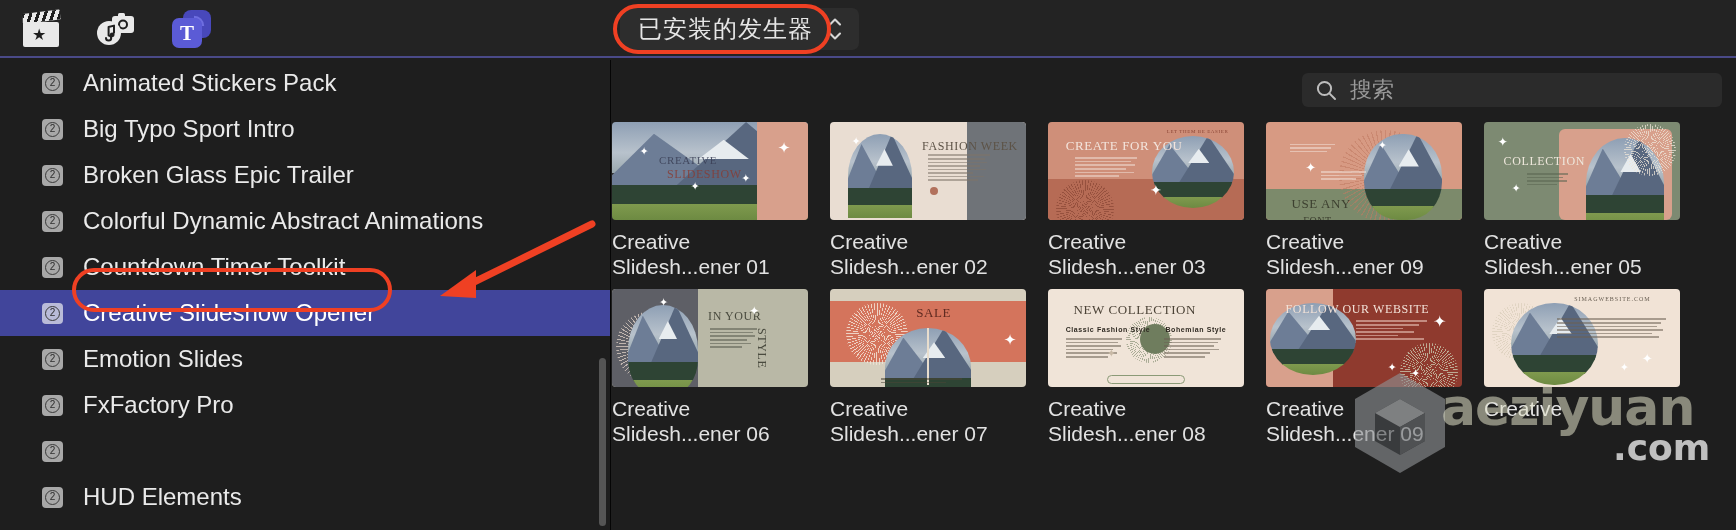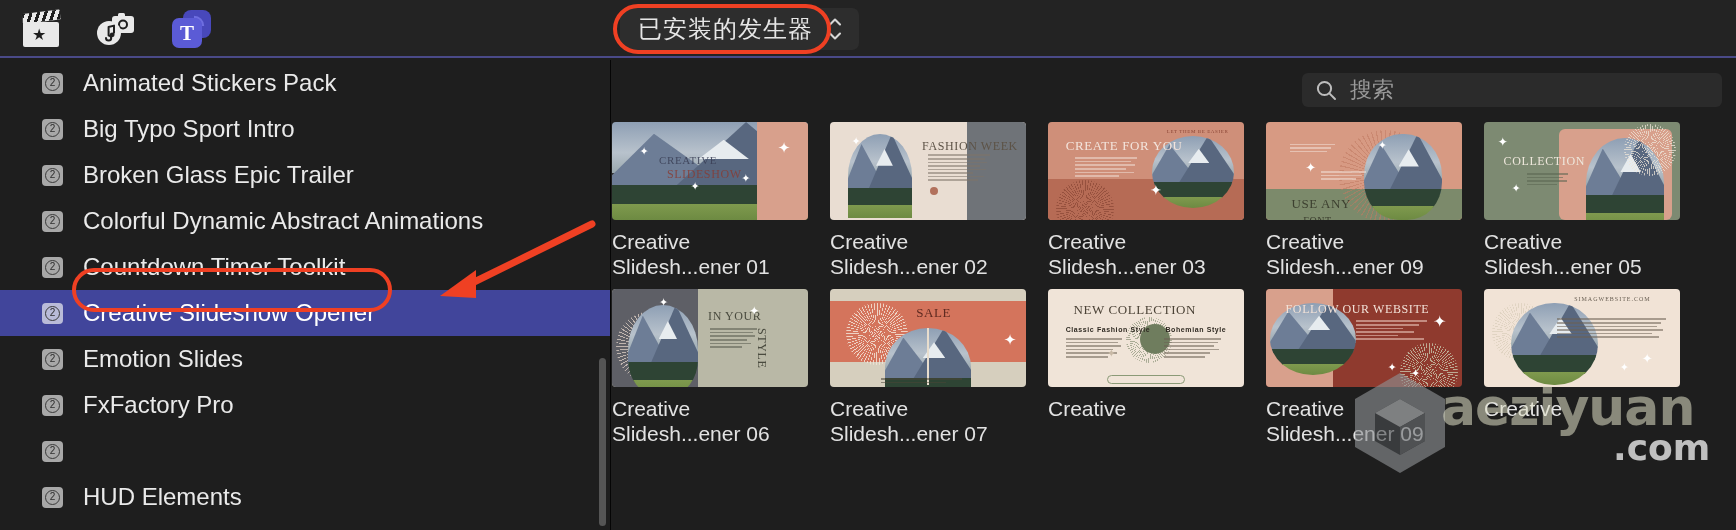--- a/index.html
+++ b/index.html
@@ -563,20 +563,21 @@
                 <i style="width:88%"></i>
                   <i style="width:74%"></i>
                   <i style="width:66%"></i>
               </div>
               <div class="sparkle" style="left:30%;top:60%;color:#c8b9a6">✦</div>
               <div style="position:absolute;left:30%;bottom:3%;width:40%;height:9%;border:1px solid #8b9a77;border-radius:5px"></div>
             </div>
           </div>
           <div class="cap">
             <div>Creative</div>
+            <div>Slidesh...ener 08</div>
           </div>
         </div>
 
         <div class="cell">
           <div class="thumb">
             <div class="flat" style="background:#8f3a2e">
               <div style="position:absolute;left:0;top:0;width:34%;height:100%;background:#d8a08c"></div>
               <div style="position:absolute;left:2%;top:14%;width:44%;height:74%;border-radius:50%;overflow:hidden">
                 <div class="sky" style="height:55%"></div>
                   <div class="peak1"></div>

